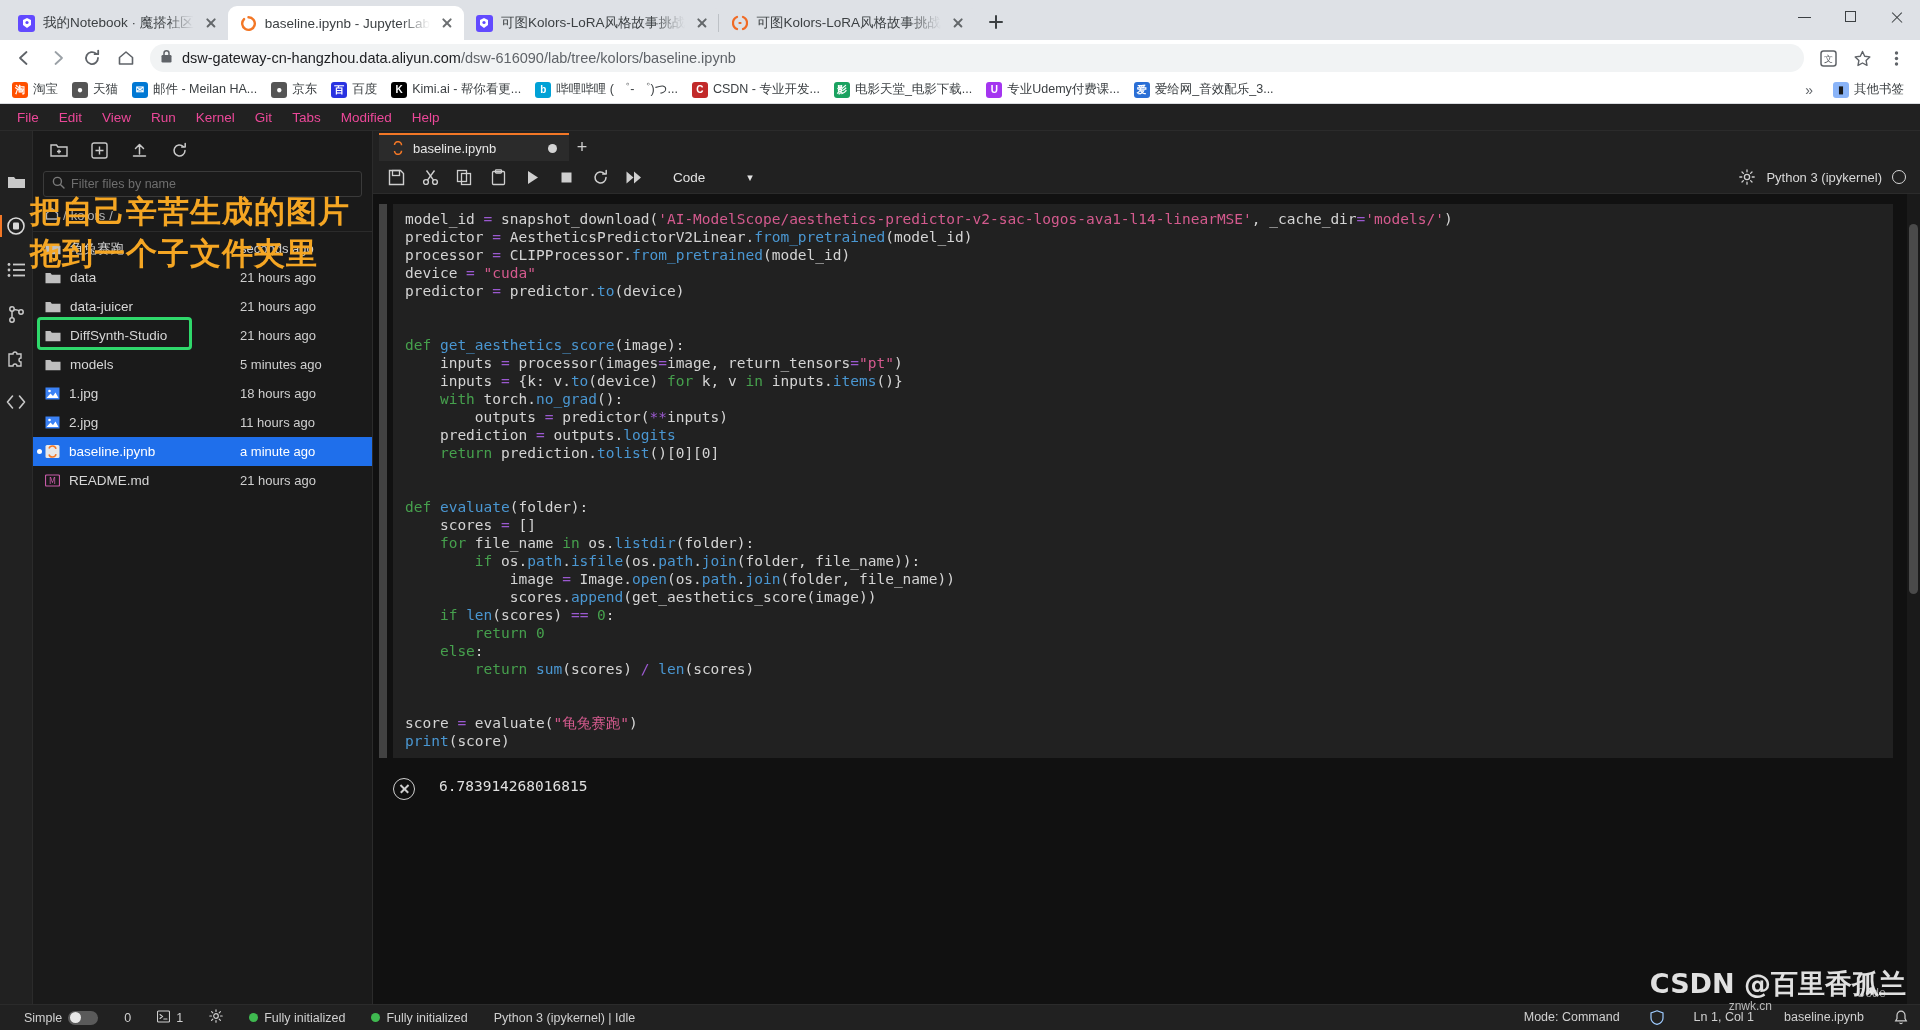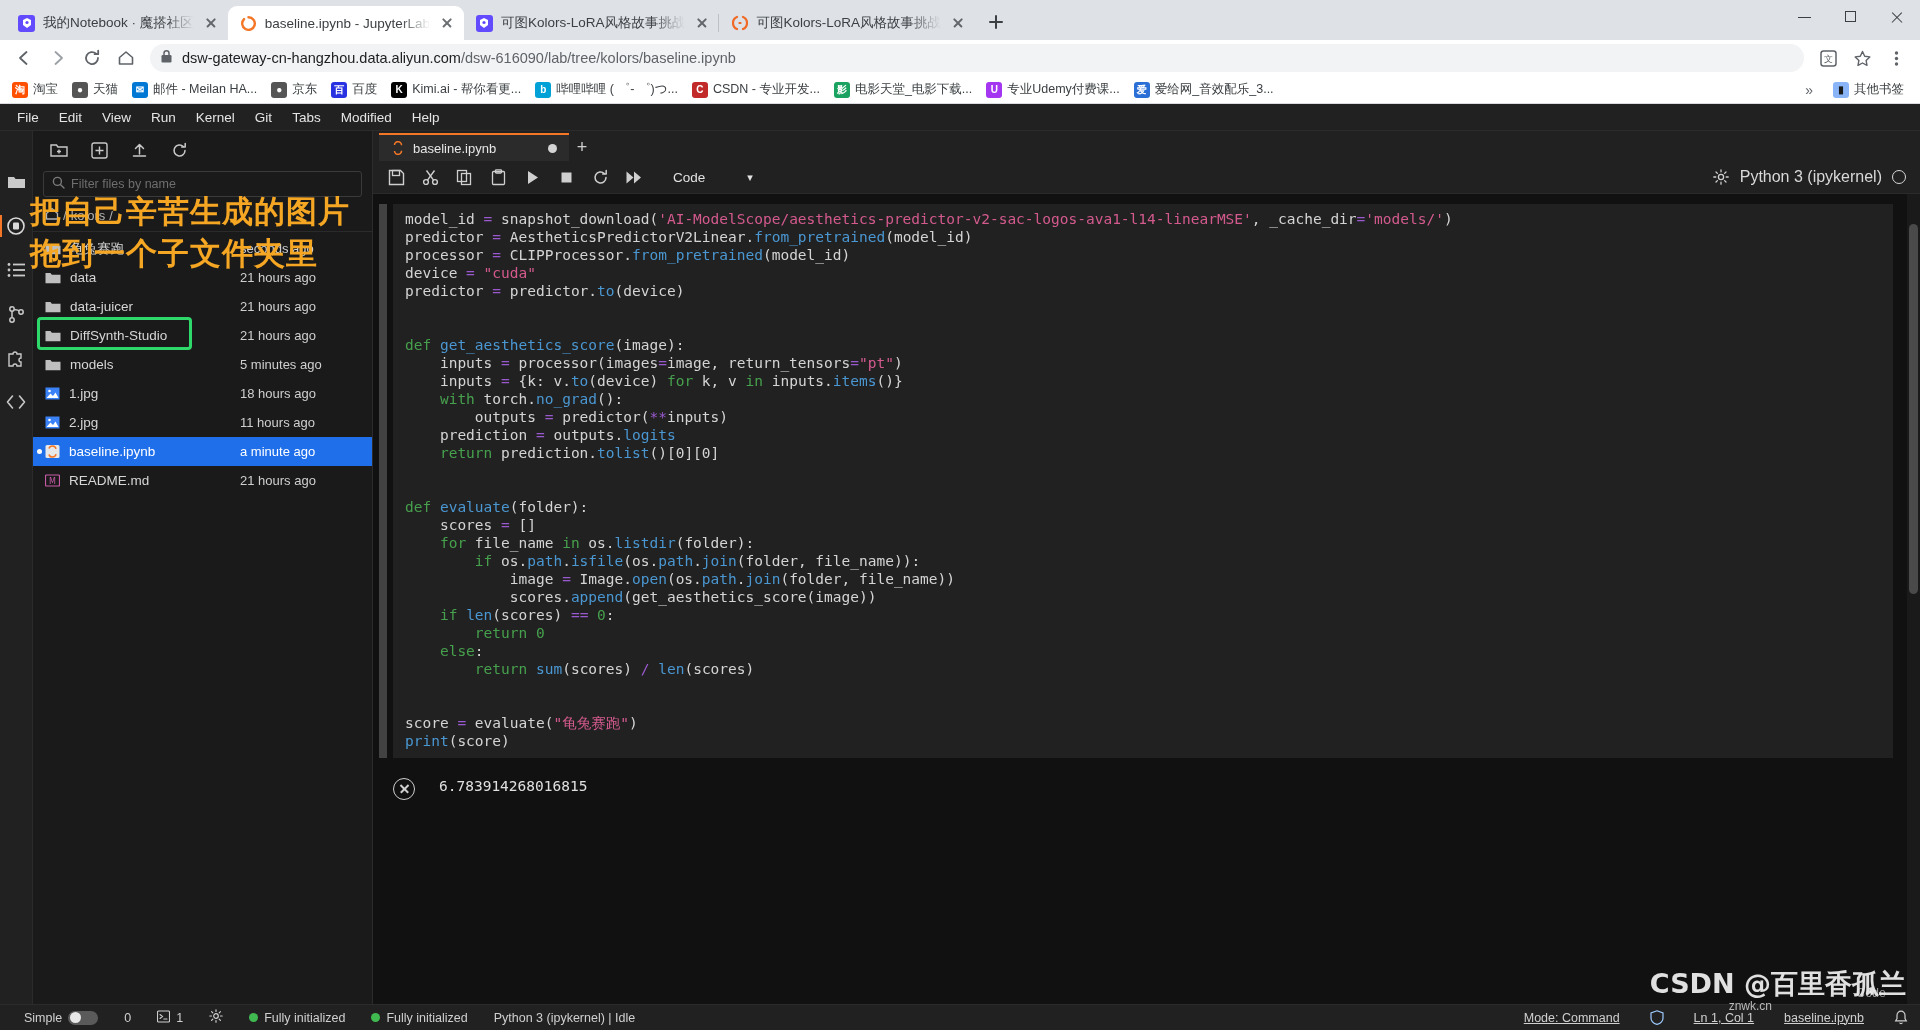--- a/index.html
+++ b/index.html
@@ -86,21 +86,21 @@
   .bm .bm-label { font-size: 12.5px; color: #3c4043; }
   .bm-overflow { margin-left: auto; display:flex; align-items:center; gap: 8px; padding-right: 4px; }
   .bm-chev { font-size: 14px; color: #5f6368; padding: 0 6px; }
 
   
   .jlab { flex: 1; display: flex; flex-direction: column; background: #111111; min-height: 0; }
   .jl-menubar {
     height: 27px; background: #212121; display: flex; align-items: center;
     padding-left: 8px; gap: 2px; flex: 0 0 27px; border-bottom: 1px solid #2b2b2b;
   }
-  .jl-menu { font-size: 13.5px; color: #e5e5e5; padding: 3px 9px; border-radius: 2px; }
+  .jl-menu { font-size: 13.5px; color: #ec4899; padding: 3px 9px; border-radius: 2px; }
 
   .jl-body { flex: 1; display: flex; min-height: 0; }
 
   .jl-activitybar {
     width: 33px; background: #212121; display: flex; flex-direction: column;
     align-items: center; padding-top: 40px; gap: 22px; flex: 0 0 33px;
     border-right: 1px solid #2b2b2b;
   }
   .ab-icon { width: 22px; height: 22px; display: flex; align-items: center; justify-content: center; color: #b7b7b7; }
   .ab-icon.sel { color: #e8e8e8; }
@@ -164,21 +164,21 @@
     height: 33px; background: #212121; display: flex; align-items: center;
     gap: 16px; padding: 0 14px; flex: 0 0 33px; border-bottom: 1px solid #2b2b2b;
   }
   .nbtb { width: 18px; height: 18px; color: #cfcfcf; display:flex; align-items:center; justify-content:center; }
   .nb-celltype {
     display: flex; align-items: center; gap: 42px; font-size: 13.5px; color: #e2e2e2;
     padding: 2px 8px; border-radius: 2px; margin-left: 6px;
   }
   .nb-kernel {
     margin-left: auto; display: flex; align-items: center; gap: 10px;
-    font-size: 16px; color: #d8d8d8;
+    font-size: 13px; color: #d8d8d8;
   }
   .kernel-idle { width: 14px; height: 14px; border: 1.6px solid #d8d8d8; border-radius: 50%; }
 
   .nb-scroll { flex: 1; background: #111111; position: relative; overflow: hidden; display: flex; }
   .nb-content { flex: 1; padding: 10px 0 0 0; min-width: 0; }
 
   .cell { display: flex; margin: 0 14px 0 6px; }
   .cell-bar { width: 8px; flex: 0 0 8px; background: #2f2f2f; margin-right: 6px; position: relative; }
   .cell.active .cell-bar { background: #424242; }
   .cell-input {
@@ -221,21 +221,21 @@
   .jl-status {
     height: 26px; background: #212121; display: flex; align-items: center;
     padding: 0 12px; gap: 14px; font-size: 12.5px; color: #d0d0d0; flex: 0 0 26px;
     border-top: 1px solid #2b2b2b;
   }
   .st-item { display: flex; align-items: center; gap: 6px; margin-left: 12px; }
   .toggle {
     width: 30px; height: 14px; border-radius: 8px; background: #5a5a5a; position: relative;
   }
   .toggle .knob { position: absolute; left: 1.5px; top: 1.5px; width: 11px; height: 11px; border-radius: 50%; background: #e8e8e8; }
-  .st-right { margin-left: auto; display: flex; align-items: center; gap: 18px; text-decoration: underline; }
+  .st-right { margin-left: auto; display: flex; align-items: flex-start; gap: 18px; }
   .st-dot-green { width: 9px; height: 9px; border-radius: 50%; background: #3fb950; }
 
   
   .annot {
     position: absolute; font-family: "DejaVu Sans", sans-serif; color: #f5a623;
     font-size: 31px; font-weight: bold; line-height: 42px; letter-spacing: 1px;
     pointer-events: none; white-space: pre-line; z-index: 40;
   }
   .watermark {
     position: absolute; right: 14px; bottom: 28px; font-size: 27px; color: #f2f2f2;

